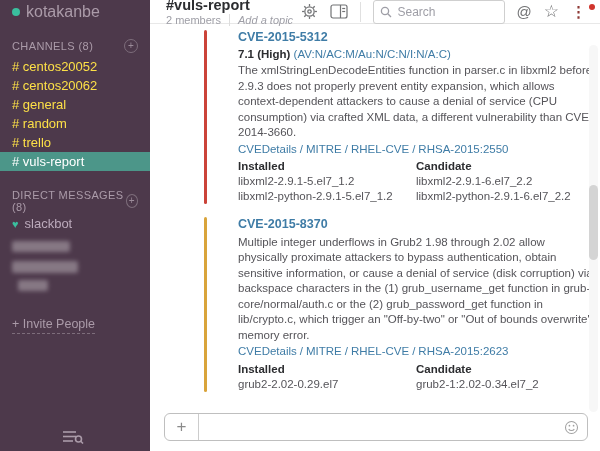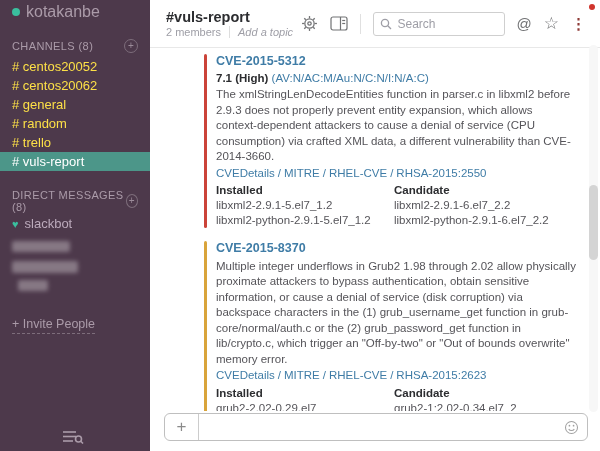--- a/index.html
+++ b/index.html
@@ -27,41 +27,41 @@
   .b1 { width:58px; height:11px; }
   .b2 { width:66px; height:12px; margin-top:9px; }
   .b3 { width:30px; height:11px; margin-left:18px; }
   .invite { display:inline-block; margin:26px 12px 0 12px; font-size:12.5px; color:#ab9ba9;
             border-bottom:1px dashed #7d6d7b; padding-bottom:2px; cursor:pointer; }
   .side-bottom-icon { position:absolute; bottom:7px; left:62px; }
 
   
   .main { flex:1; display:flex; flex-direction:column; background:#fff; position:relative; min-width:0; }
 
-  .chan-header { height:48px; border-bottom:1px solid #e8e8e8; display:flex; align-items:center;
+  .chan-header { height:24px; border-bottom:1px solid #e8e8e8; display:flex; align-items:center;
                  padding:0 8px 0 16px; flex-shrink:0; }
   .title-block { margin-right:auto; }
   .chan-title { font-size:14.5px; font-weight:bold; color:#2c2d30; line-height:16px; }
   .chan-sub { font-size:11px; color:#9e9ea6; display:flex; align-items:center; margin-top:1px; }
   .members { padding-right:8px; }
   .topic { border-left:1px solid #ddd; padding-left:8px; font-style:italic; }
   .hicon { color:#717274; margin:0 6px; cursor:pointer; display:flex; align-items:center; }
   .hdivider { width:1px; height:20px; background:#e0e0e0; margin:0 6px; }
   .searchbox { width:132px; height:24px; border:1px solid #cfcfcf; border-radius:3px; display:flex;
                align-items:center; padding:0 6px; margin:0 6px; }
   .searchbox input { border:none; outline:none; width:90px; font-size:12px; margin-left:6px;
                      font-family:"Liberation Sans",sans-serif; color:#555; background:transparent; }
   .searchbox input::placeholder { color:#9e9ea6; }
   .at { font-size:15px; }
   .star { font-size:17px; }
   .more { font-size:15px; color:#8e3a36; font-weight:bold; letter-spacing:0; }
   .badge { position:absolute; top:4px; right:5px; width:6px; height:6px; border-radius:50%; background:#d0342c; }
 
   .messages { flex:1; overflow:hidden; padding:6px 24px 0 54px; }
-  .attachment { display:flex; margin-bottom:13px; }
+  .attachment { display:flex; margin-bottom:13px;gap:22px; }
   .att-bar { width:3px; border-radius:2px; background:#ccc; flex-shrink:0; }
   .att-body { padding-left:9px; width:372px; font-size:11.5px; color:#555459; line-height:15.5px; }
   .cve-link { color:#3f7ca6; font-weight:bold; font-size:12.5px; text-decoration:none; display:inline-block;
               margin-bottom:1px; cursor:pointer; }
   .sev { font-weight:bold; color:#2c2d30; }
   .vector { color:#3f7ca6; cursor:pointer; }
   .desc { margin:1px 0; }
   .linkline { color:#3f7ca6; margin:1px 0 2px 0; }
   .linkline .lnk { cursor:pointer; }
   .linkline .sep { margin:0 3px; }

